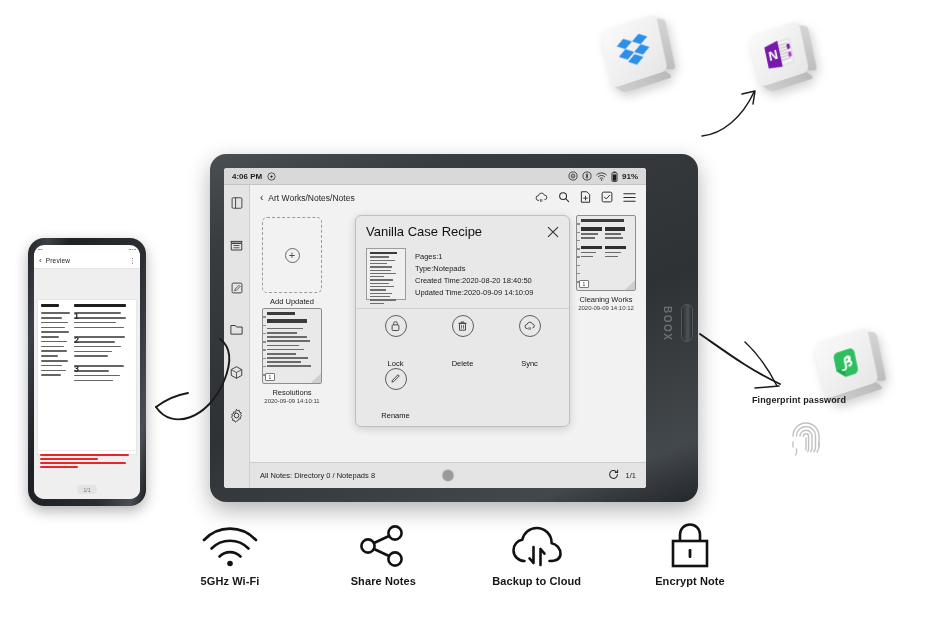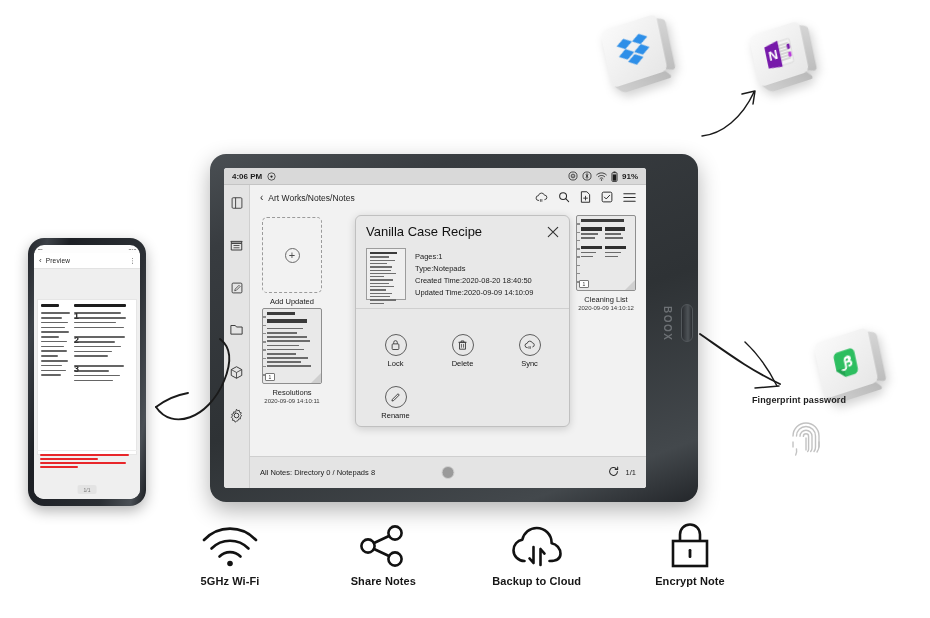--- a/index.html
+++ b/index.html
@@ -172,29 +172,29 @@
     border: 1px solid #9c9c9c; padding: 3px; flex: none;
   }
   .dlg-lines div { height: 1.3px; background: #6f6f6f; margin-bottom: 2px; }
   .dlg-meta { display: flex; flex-direction: column; gap: 3px; justify-content: center; }
   .dlg-meta span { font-size: 7.5px; color: #1a1a1a; white-space: nowrap; }
   .dlg-sep { height: 1px; background: #cfcfcf; margin: 0 0 6px 0; }
   .dlg-actions {
     flex: 1; display: grid; grid-template-columns: repeat(3,1fr);
     grid-template-rows: 1fr 1fr; padding: 0 6px 6px 6px;
   }
-  .act { display: flex; flex-direction: column; align-items: center; justify-content: flex-end; gap: 3px; cursor: pointer;}
+  .act { display: flex; flex-direction: column; align-items: center; justify-content: space-between; gap: 3px; cursor: pointer;}
   .act-circle {
     width: 22px; height: 22px; border: 1.2px solid #5e5e5e; border-radius: 50%;
     display: flex; align-items: center; justify-content: center; color: #3c3c3c;
   }
   .act-label { font-size: 7.5px; color: #141414; }
 
   .t-bottom {
-    height: 32px; background: #e4e4e4; border-top: 1px solid #cfcfcf;
+    height: 26px; background: #e4e4e4; border-top: 1px solid #cfcfcf;
     display: flex; align-items: center; padding: 0 10px;
     font-size: 7.5px; color: #1b1b1b; gap: 48px;
   }
   .t-bottom .home {
     position: absolute; left: 50%; transform: translateX(-50%);
     width: 13px; height: 13px; border-radius: 50%;
     background: #9a9a9a; border: 1.5px solid #d0d0d0;
   }
   .t-bottom .right { margin-left: auto; display: flex; align-items: center; gap: 7px; }
 
@@ -521,21 +521,21 @@
                       <div class="nt-row" style="width:55%"></div>
                     </div>
                   <div style="width:52%">
                       <div class="nt-row" style="height:3.4px;background:#2f2f2f;width:80%"></div>
                       <div class="nt-row" style="width:62%"></div>
                       <div class="nt-row" style="width:50%"></div>
                     </div>
                 </div>
                 <span class="nt-badge">1</span>
               </div>
-              <span class="nt-label">Cleaning List</span>
+              <span class="nt-label">Cleaning Works</span>
               <span class="nt-date">2020-09-09 14:10:12</span>
             </div>
 
             <div class="dialog">
               <div class="dlg-head">
                 <span class="dlg-title">Vanilla Case Recipe</span>
                 <span class="dlg-close">
                   <svg width="12" height="12" viewBox="0 0 14 14">
                       <path d="M1.5 1.5l11 11M12.5 1.5l-11 11" stroke="#333" stroke-width="1.3" stroke-linecap="round"></path>
                     </svg>

